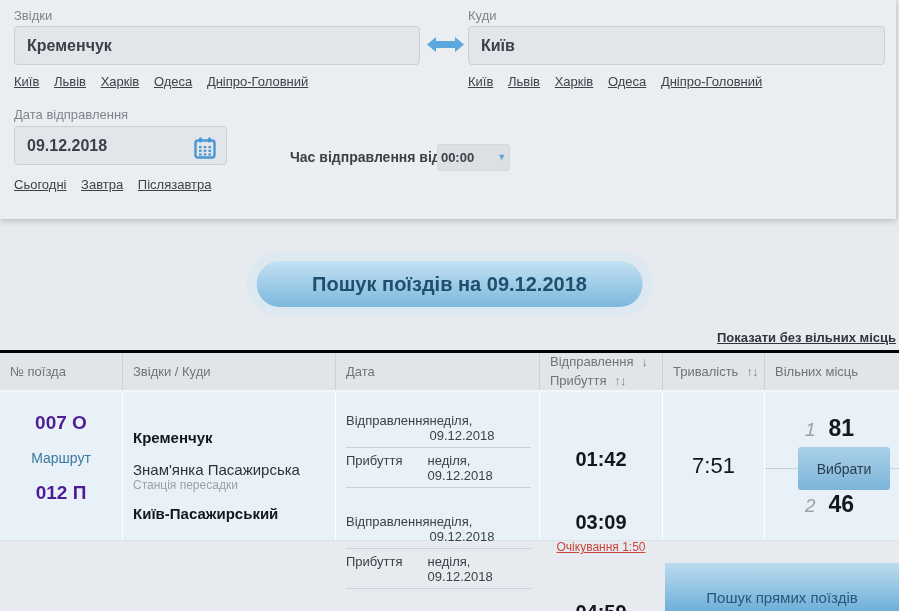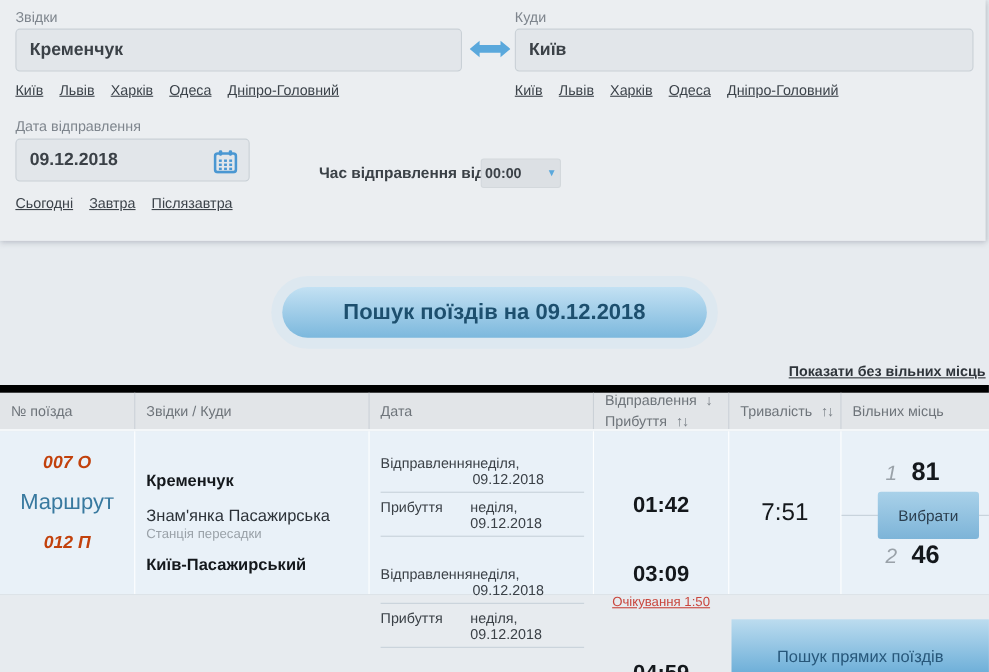--- a/index.html
+++ b/index.html
@@ -49,36 +49,36 @@
     border-radius:24px; height:46px; line-height:46px; padding:0 56px;
     font-size:20px; font-weight:bold; color:#1d4f6e; white-space:nowrap;
   }
   
   .no-seats-link {
     position:absolute; top:330px; right:3px;
     font-size:13px; font-weight:bold; color:#2f353b; text-decoration:underline; cursor:pointer;
   }
   
   .rtable { position:absolute; top:350px; left:0; width:899px; }
-  .thead { display:flex; height:42px; background:#e2e5e8; border-top:7px solid #000000; border-bottom:2px solid #f4f7f9; }
+  .thead { display:flex; height:42px; background:#e2e5e8; border-top:3px solid #000000; border-bottom:2px solid #f4f7f9; }
   .th {
     color:#6e747a; font-size:13px; display:flex; align-items:center;
     border-right:1px solid #cbd1d7; padding-left:10px;
   }
   .th:last-child { border-right:none; }
   .sort { color:#7a8087; margin-left:8px; letter-spacing:-1px; }
   .th-2l { flex-direction:column; align-items:flex-start; justify-content:center; line-height:1.45; }
   .trow { display:flex; height:149px; background:#e9f1f8; border-bottom:1px solid #dde3e8; }
   .td { border-right:1px solid rgba(255,255,255,.95); position:relative; }
   .td:last-child { border-right:none; }
   .w1{width:123px}.w2{width:213px}.w3{width:204px}.w4{width:123px}.w5{width:102px}.w6{width:134px}
   
   .td-train { display:flex; flex-direction:column; align-items:center; padding-top:20px; }
-  .train-no { font-size:16px; font-weight:bold; color:#c2410c;font-style:italic; }
-  .route-link { font-size:20px; color:#38799f; margin:16px 0; cursor:pointer; }
+  .train-no { font-size:19px; font-weight:bold; color:#4c1d95; }
+  .route-link { font-size:14px; color:#38799f; margin:16px 0; cursor:pointer; }
   
   .td-sta { padding:37px 0 0 10px; font-size:15px; }
   .sta-b { font-weight:bold; color:#14181c; }
   .sta-n { margin-top:15px; color:#2c3238; }
   .sta-note { font-size:12px; color:#9aa2a9; }
   .sta-to { margin-top:13px; }
   
   .td-dates { padding:16px 0 0 10px; font-size:13px; color:#3b4147; }
   .date-row { display:flex; width:185px; border-bottom:1px solid #c8d2da; padding:5px 0 4px; }
   .date-row .dl { width:88px; }

